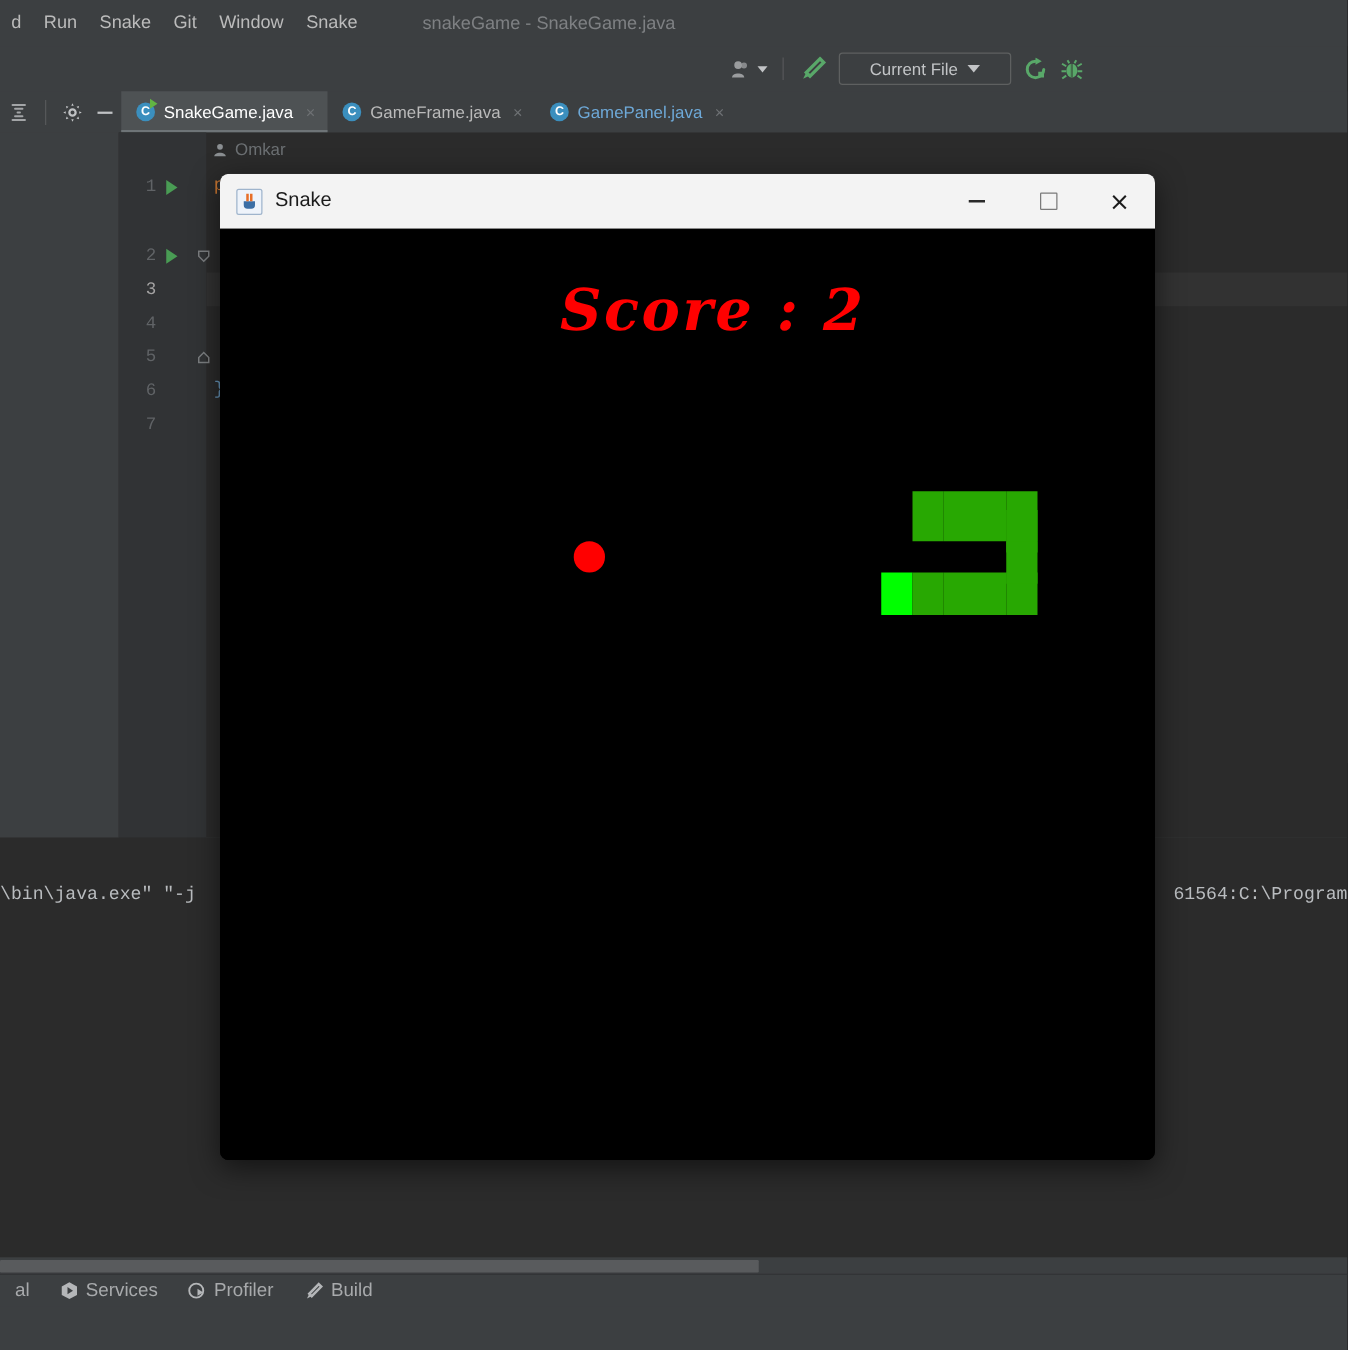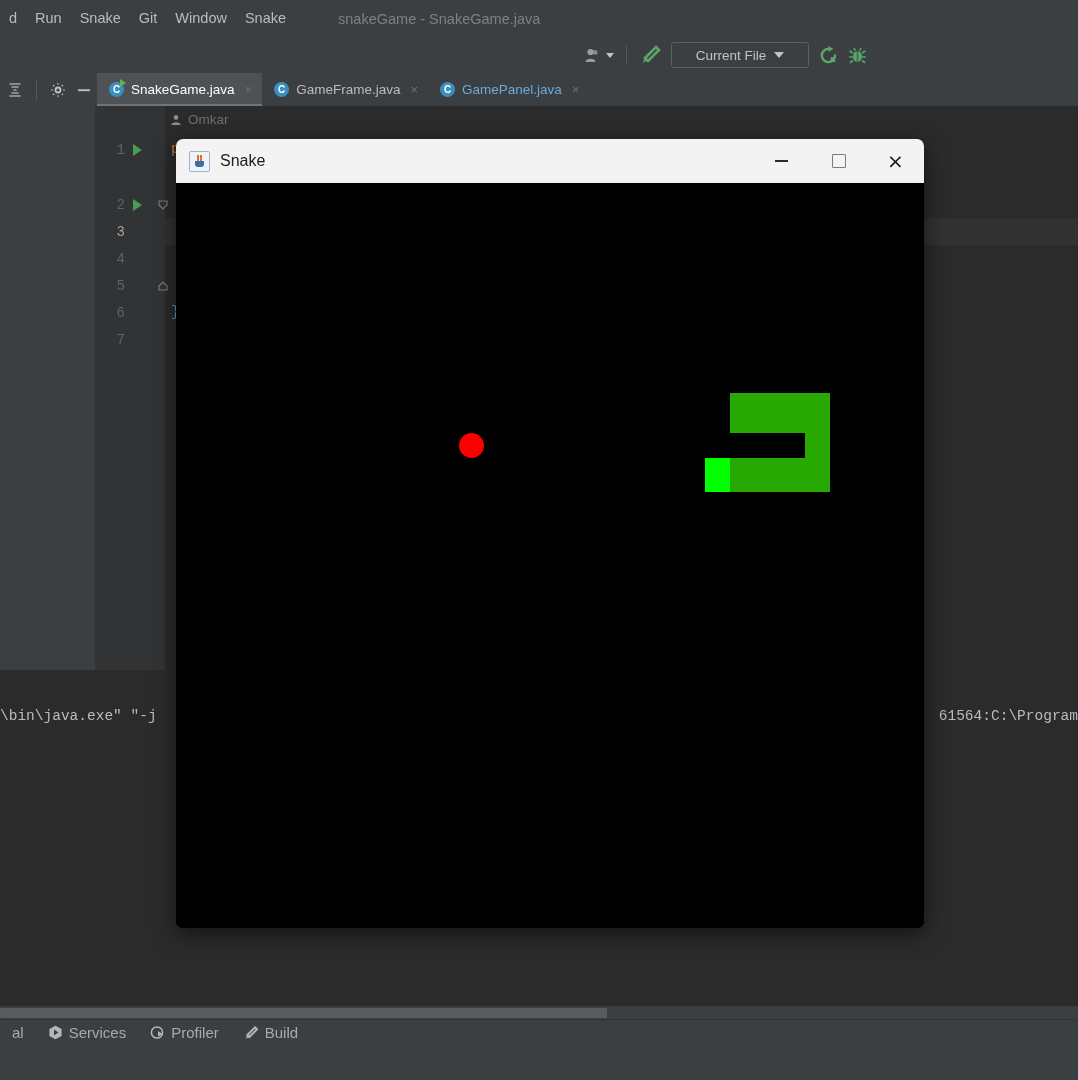--- a/index.html
+++ b/index.html
@@ -605,20 +605,21 @@
       </div>
       <div class="wbtn">
         <span class="max"></span>
       </div>
       <div class="wbtn">
         <span class="cls-x">×</span>
       </div>
     </div>
 
     <div class="snake-canvas">
+      <div class="score-text" style="left:272px; top:38px;">Score : 2</div>
 
       <div class="apple" style="left: 283px; top: 250px; width: 25px; height: 25px; background: rgb(255, 0, 0);"></div>
 
       <div id="snake-body">
           <div class="seg" style="left: 529px; top: 275px; width: 25px; height: 34px; background: rgb(0, 255, 0);"></div>
           <div class="seg" style="left: 554px; top: 275px; width: 25px; height: 34px; background: rgb(40, 168, 2);"></div>
           <div class="seg" style="left: 579px; top: 275px; width: 25px; height: 34px; background: rgb(40, 168, 2);"></div>
           <div class="seg" style="left: 604px; top: 275px; width: 25px; height: 34px; background: rgb(40, 168, 2);"></div>
           <div class="seg" style="left: 629px; top: 275px; width: 25px; height: 34px; background: rgb(40, 168, 2);"></div>
           <div class="seg" style="left: 629px; top: 250px; width: 25px; height: 34px; background: rgb(40, 168, 2);"></div>

